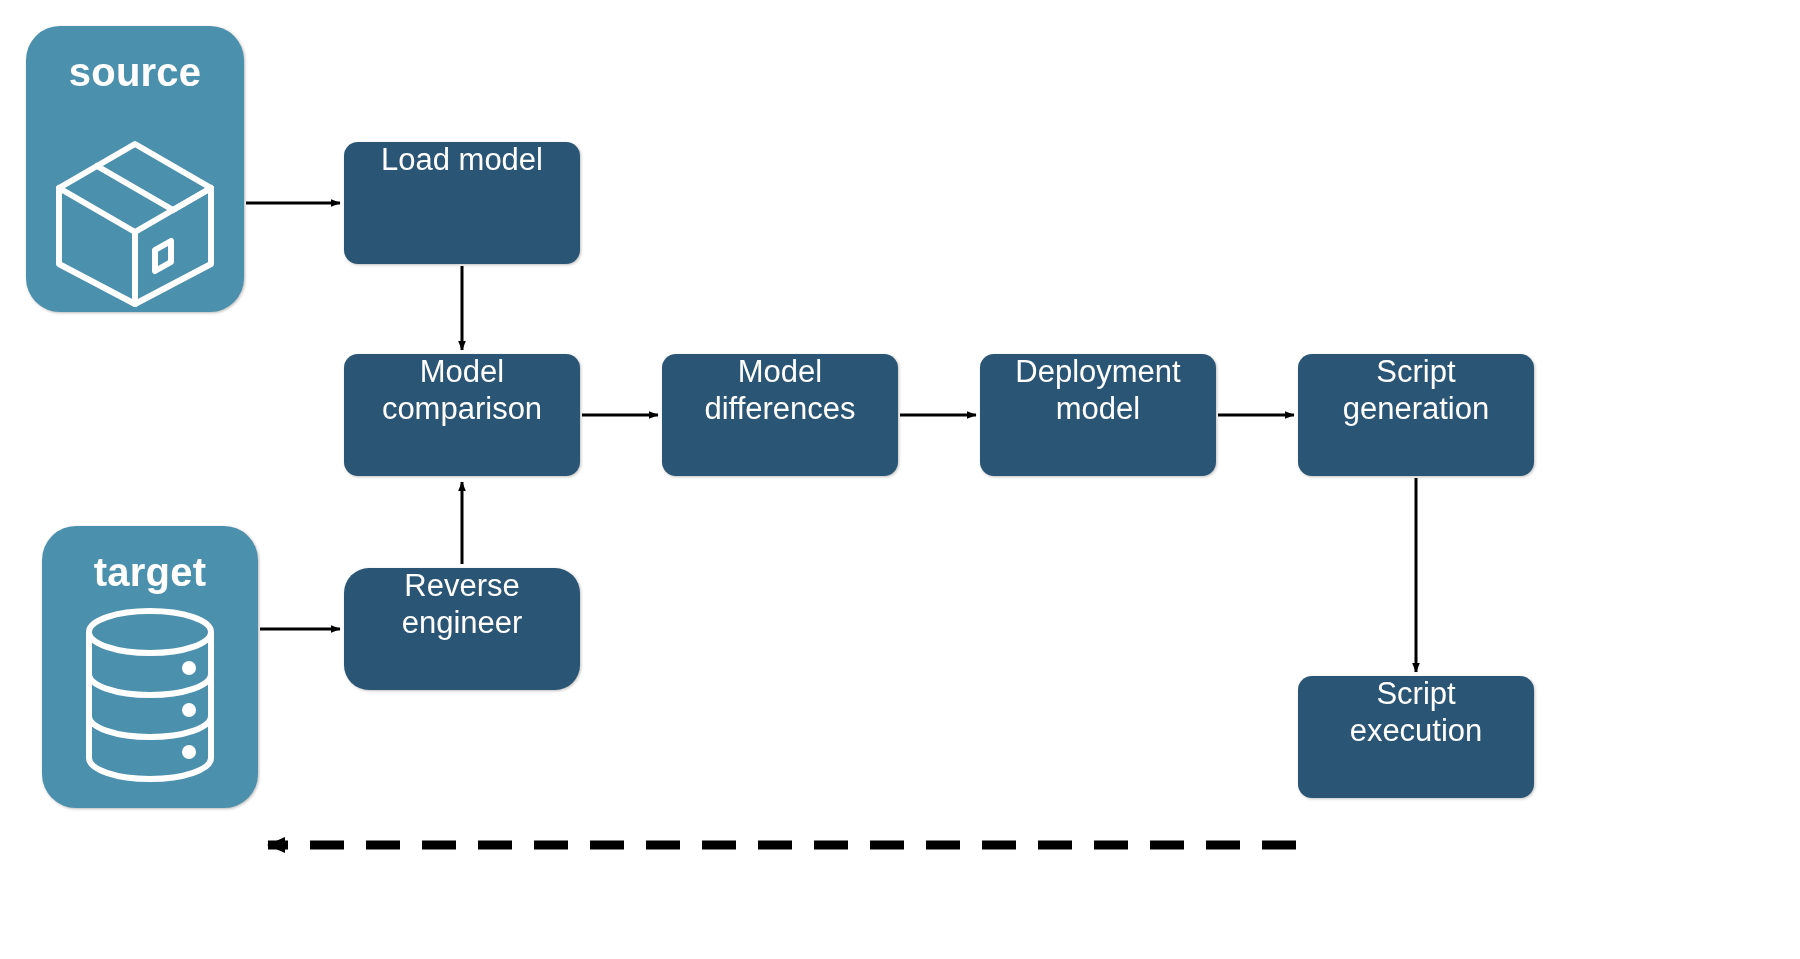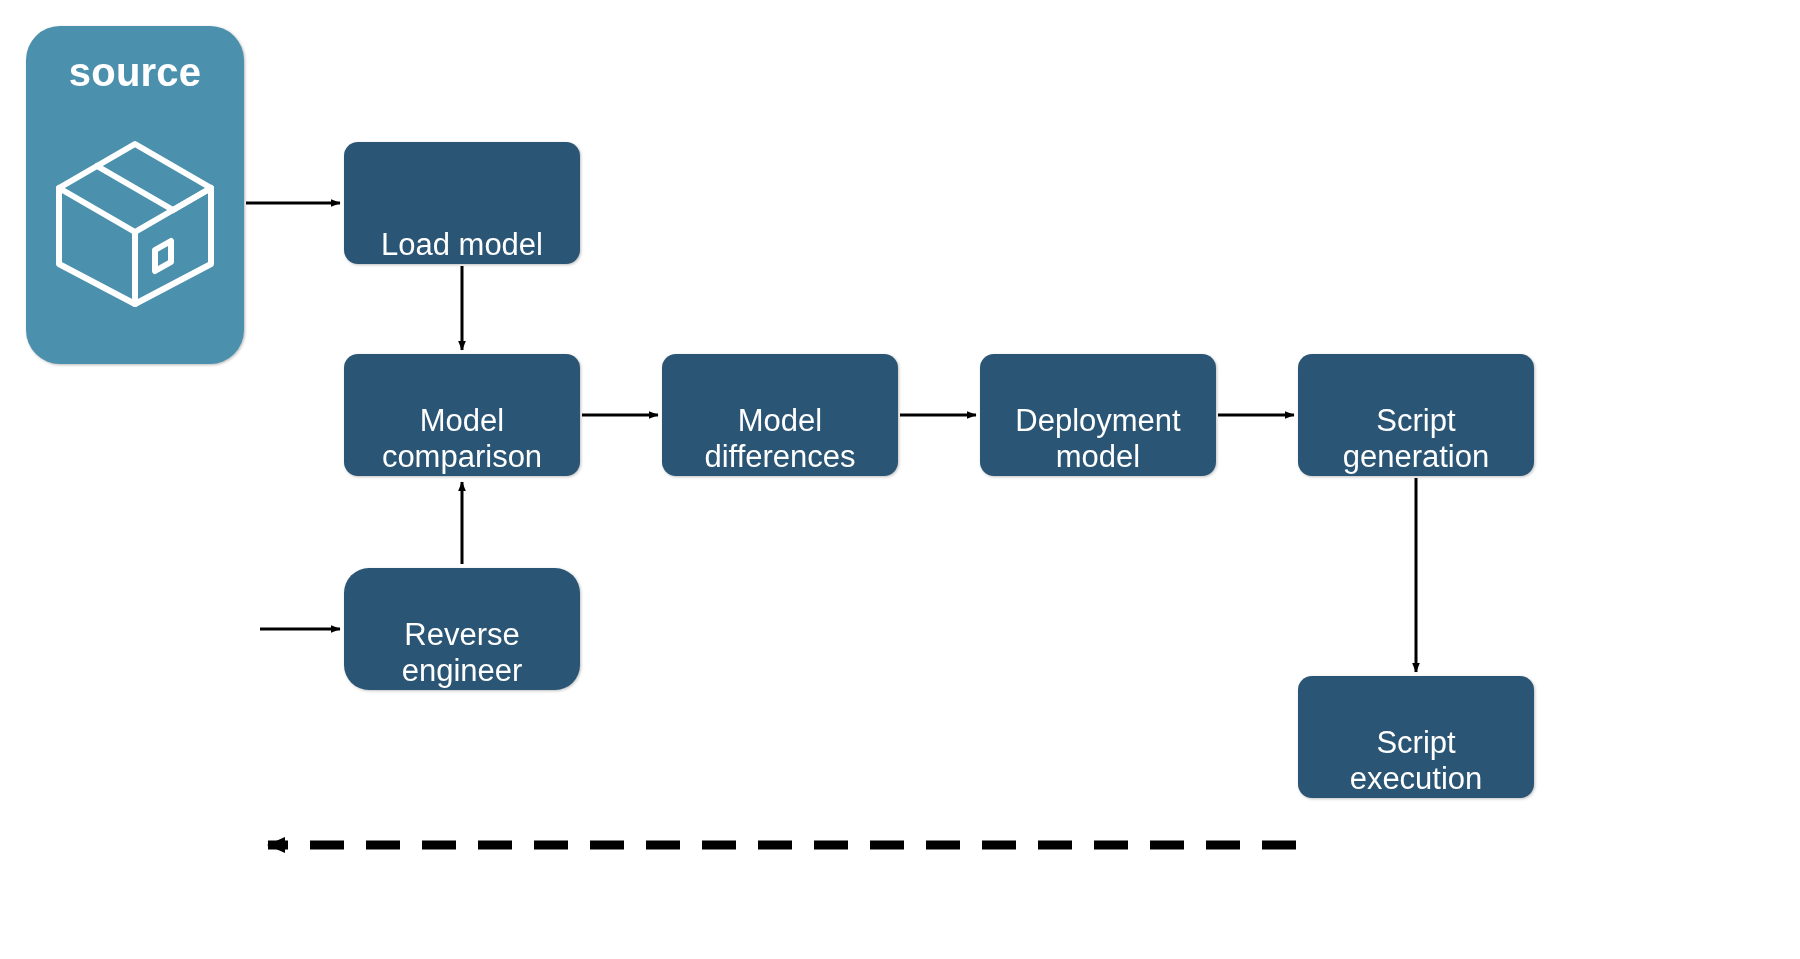--- a/index.html
+++ b/index.html
@@ -46,21 +46,21 @@
   }
   .endpoint-icon {
     margin-top: 14px;
   }
   .proc {
     position: absolute;
     background: #2a5575;
     border-radius: 14px;
     box-shadow: 1px 1px 3px rgba(0,0,0,0.25);
     display: flex;
-    align-items: flex-end;
+    align-items: flex-start;
     justify-content: center;
     text-align: center;
     box-sizing: border-box;
   }
   .proc-label {
     color: #ffffff;
     font-size: 31px;
     line-height: 1.18;
     padding: 0 10px;
     user-select: none;
@@ -94,36 +94,54 @@
 
     <line x1="1416" y1="478" x2="1416" y2="672" stroke="#000000" stroke-width="3" marker-end="url(#ah)"></line>
 
     <line x1="260" y1="629" x2="340" y2="629" stroke="#000000" stroke-width="3" marker-end="url(#ah)"></line>
 
     <line x1="462" y1="564" x2="462" y2="482" stroke="#000000" stroke-width="3" marker-end="url(#ah)"></line>
 
     <line x1="1296" y1="845" x2="268" y2="845" stroke="#000000" stroke-width="9" stroke-dasharray="34 22" marker-end="url(#ah-big)"></line>
   </svg>
 
-  <div class="endpoint" style="left:26px; top:26px; width:218px; height:338px;gap:32px;">
+  <div class="endpoint" style="left:26px; top:26px; width:218px; height:286px;gap:32px;">
     <div class="endpoint-label">source</div>
     <div class="endpoint-icon">
       <svg width="168" height="172" viewBox="0 0 168 172" xmlns="http://www.w3.org/2000/svg">
         <g fill="none" stroke="#ffffff" stroke-width="6" stroke-linejoin="round" stroke-linecap="round">
           <path d="M84 6 L160 50 L160 126 L84 166 L8 126 L8 50 Z"></path>
           <path d="M8 50 L84 94 L160 50"></path>
           <path d="M84 94 L84 166"></path>
           <path d="M46 28 L122 72"></path>
           <path d="M122 72 L160 50"></path>
         </g>
         <path d="M104 112 L120 103 L120 124 L104 133 Z" fill="none" stroke="#ffffff" stroke-width="6" stroke-linejoin="round"></path>
       </svg>
     </div>
   </div>
 
+  <div class="endpoint" style="left:42px; top:526px; width:216px; height:282px;">
+    <div class="endpoint-label">target</div>
+    <div class="endpoint-icon">
+      <svg width="142" height="178" viewBox="0 0 142 178" xmlns="http://www.w3.org/2000/svg">
+        <g fill="none" stroke="#ffffff" stroke-width="6">
+          <ellipse cx="71" cy="26" rx="61" ry="21"></ellipse>
+          <path d="M10 26 L10 152"></path>
+          <path d="M132 26 L132 152"></path>
+          <path d="M10 152 A61 21 0 0 0 132 152"></path>
+          <path d="M10 68 A61 21 0 0 0 132 68"></path>
+          <path d="M10 110 A61 21 0 0 0 132 110"></path>
+        </g>
+        <circle cx="110" cy="62" r="7" fill="#ffffff"></circle>
+        <circle cx="110" cy="104" r="7" fill="#ffffff"></circle>
+        <circle cx="110" cy="146" r="7" fill="#ffffff"></circle>
+      </svg>
+    </div>
+  </div>
 
   <div class="proc" style="left:344px; top:142px; width:236px; height:122px;">
     <div class="proc-label">Load model</div>
   </div>
 
   <div class="proc" style="left:344px; top:354px; width:236px; height:122px;">
     <div class="proc-label">Model
 comparison</div>
   </div>
 

